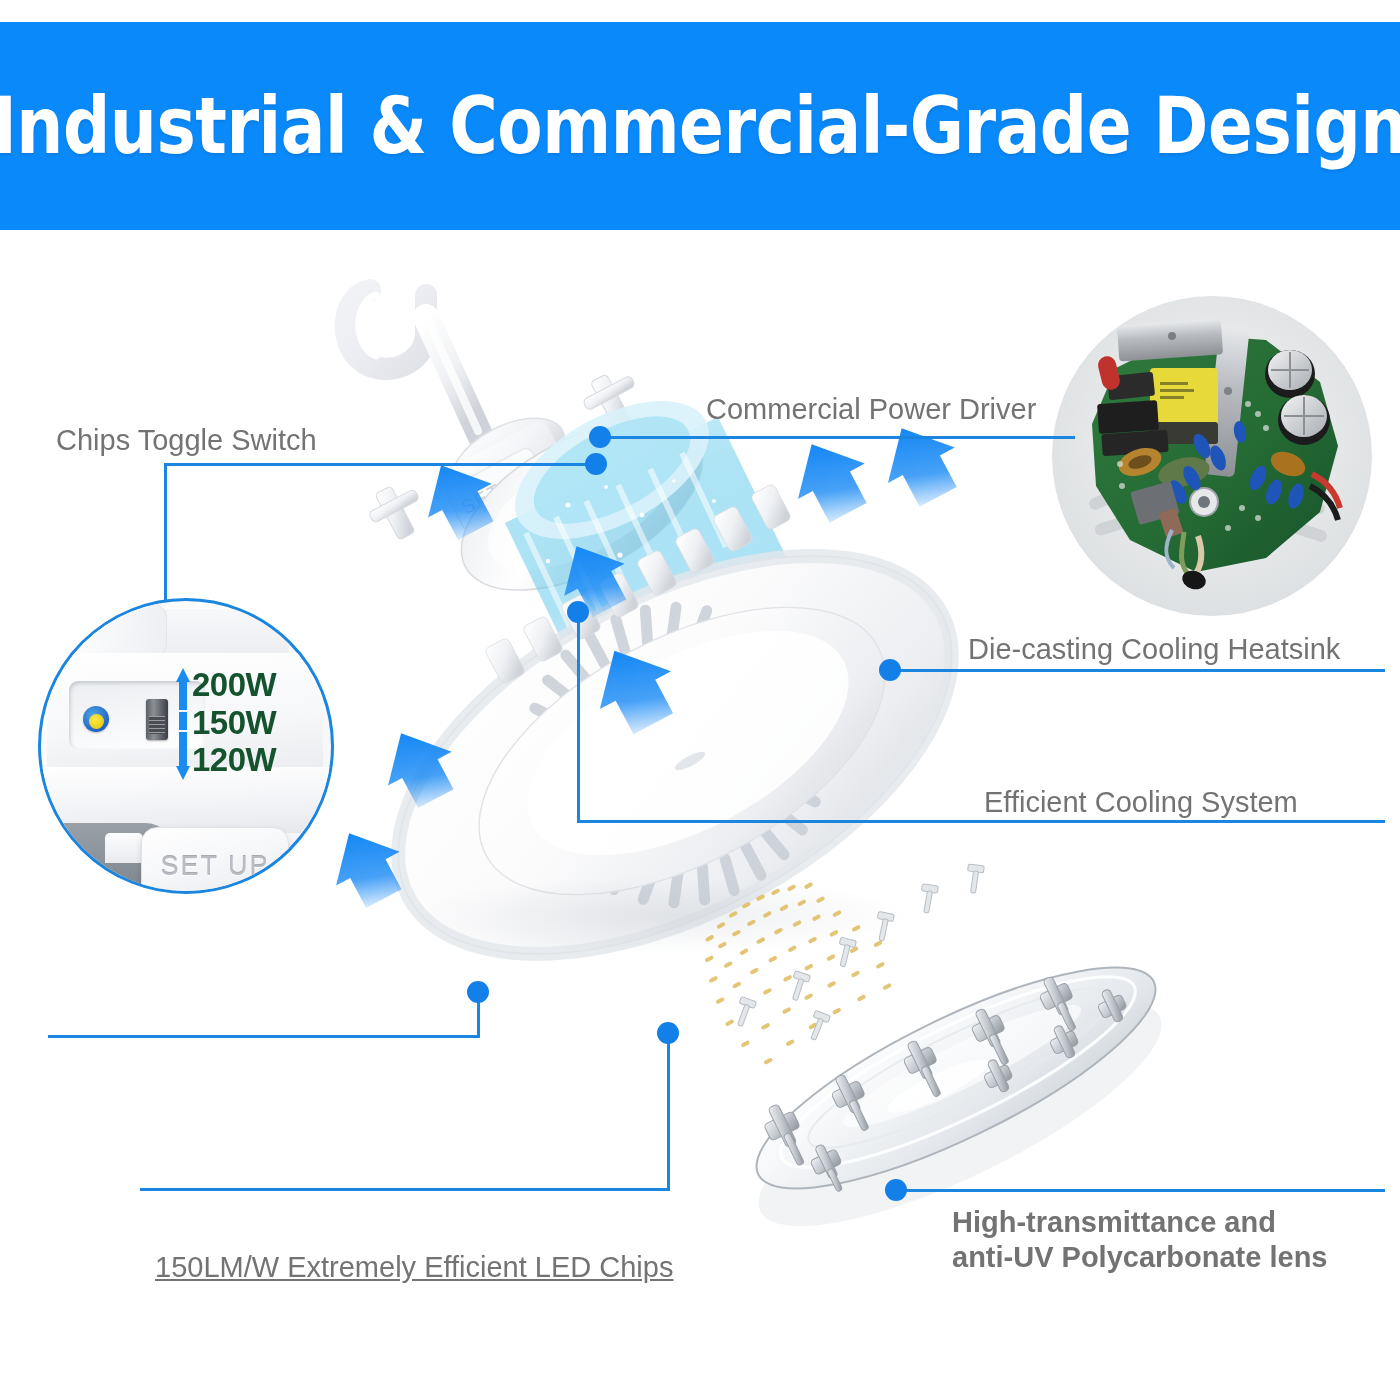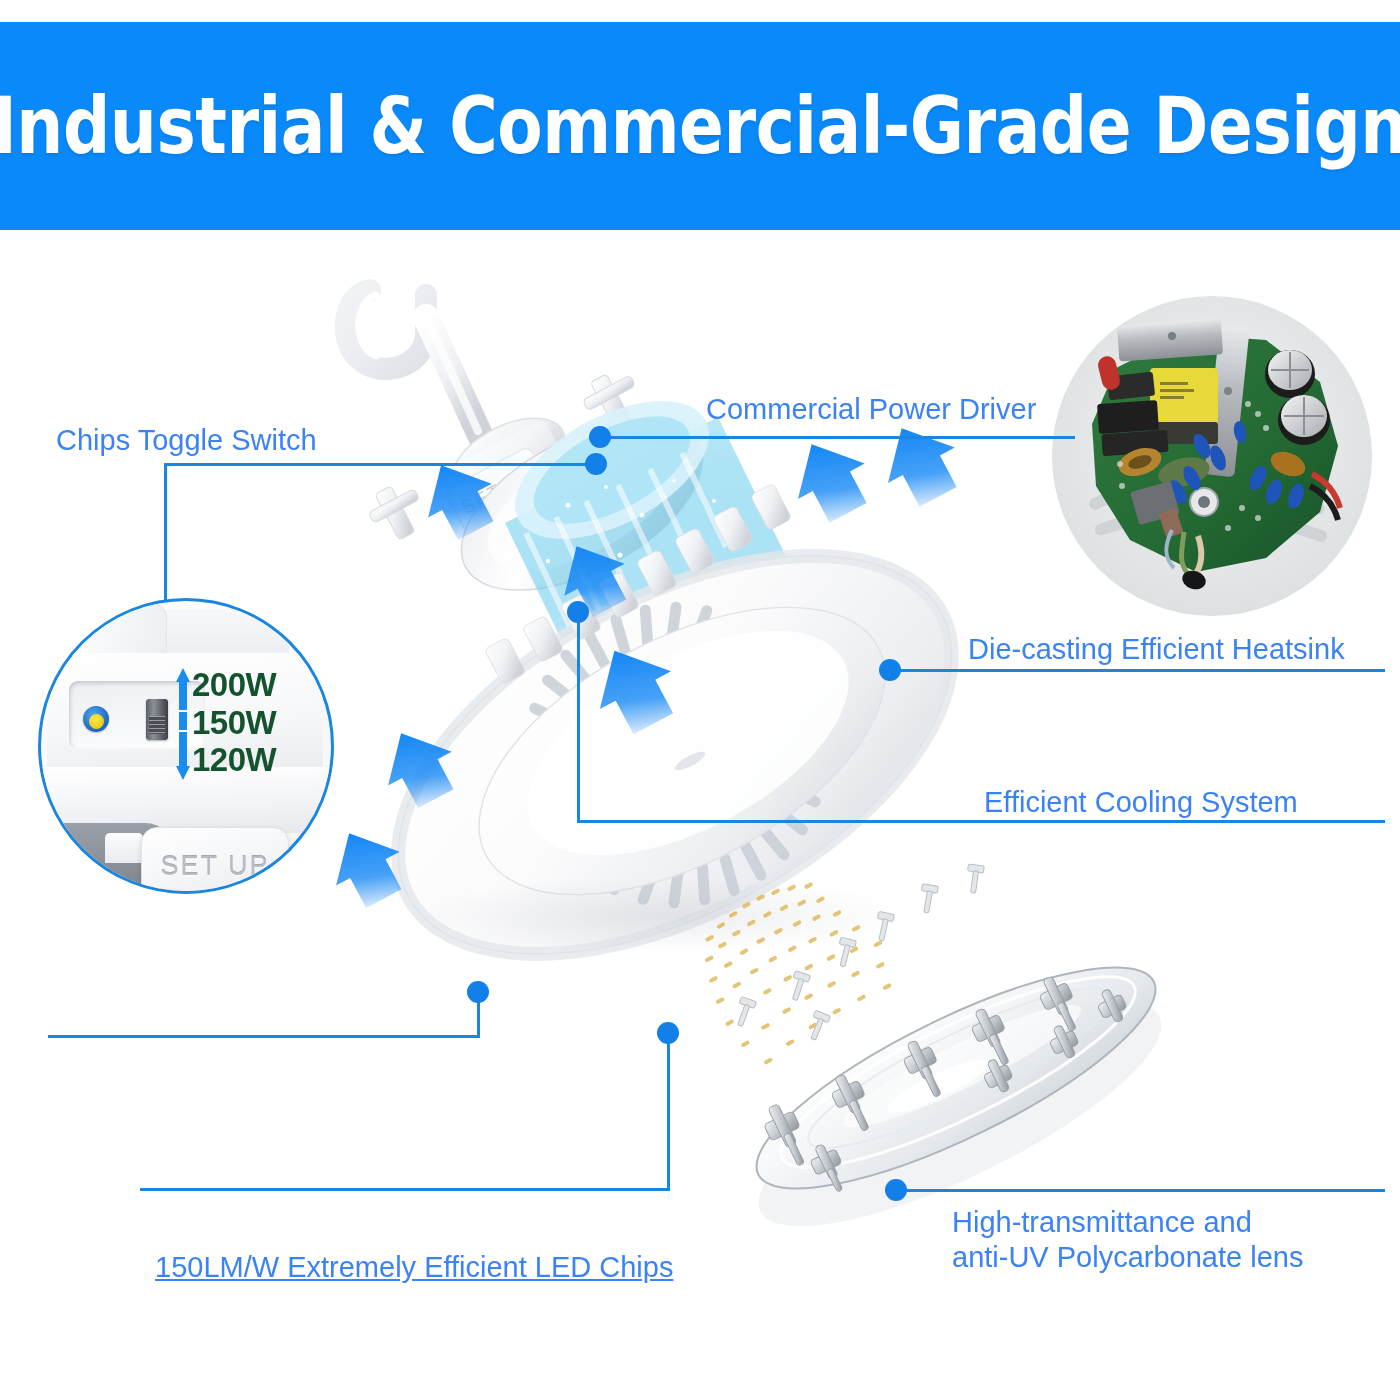--- a/index.html
+++ b/index.html
@@ -32,26 +32,26 @@
     font-family:"DejaVu Sans", sans-serif;
     font-stretch:condensed;
     transform:scaleX(0.93);
     text-shadow:0 2px 3px rgba(0,0,0,0.10);
   }
 
   
   .label {
     position:absolute;
     font-size:29px;
-    color:#3b82f6;
+    color:#737373;
     white-space:nowrap;
     line-height:1.22;
     font-family:"Liberation Sans", sans-serif;
   }
-  .label.two-line { white-space:normal; }
+  .label.two-line { white-space:normal;font-weight:bold; }
 
   
   .lead-h {       
     position:absolute;
     height:3px;
     background:#1a86e0;
   }
   .lead-v {
     position:absolute;
     width:3px;
@@ -719,21 +719,21 @@
   <div class="label" style="left:56px; top:423px;">Chips Toggle Switch</div>
 
   <div class="lead-h" style="left:164px; top:463px; width:440px;"></div>
   <div class="lead-v" style="left:164px; top:463px; height:137px;"></div>
   <div class="dot" style="left:585px; top:453px;"></div>
 
   <div class="label" style="left:706px; top:392px;">Commercial Power Driver</div>
   <div class="lead-h" style="left:600px; top:436px; width:475px;"></div>
   <div class="dot" style="left:589px; top:426px;"></div>
 
-  <div class="label" style="left:968px; top:632px;">Die-casting Efficient Heatsink</div>
+  <div class="label" style="left:968px; top:632px;">Die-casting Cooling Heatsink</div>
   <div class="lead-h" style="left:890px; top:669px; width:495px;"></div>
   <div class="dot" style="left:879px; top:659px;"></div>
 
   <div class="label" style="left:984px; top:785px;">Efficient Cooling System</div>
 
   <div class="lead-v" style="left:577px; top:622px; height:200px;"></div>
   <div class="lead-h" style="left:577px; top:820px; width:808px;"></div>
   <div class="dot" style="left:567px; top:601px;"></div>
 
 

